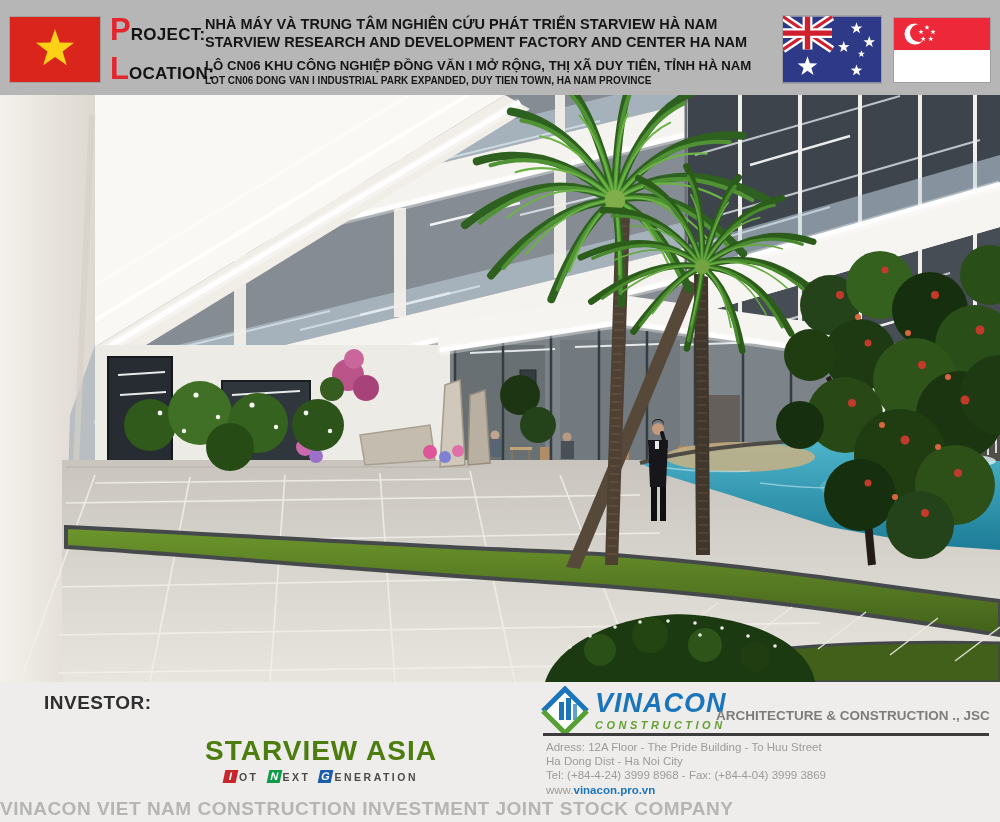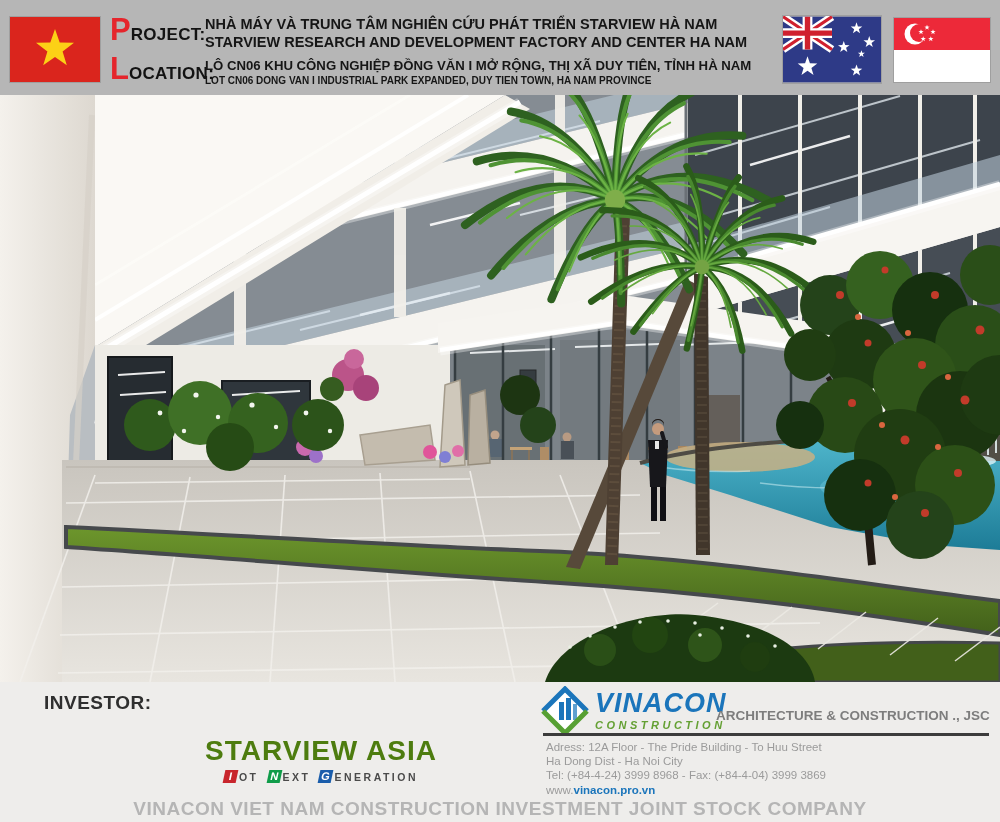--- a/index.html
+++ b/index.html
@@ -39,21 +39,21 @@
   .seg-0 .box{background:#c8252c;} .seg-1 .box{background:#0f9c49;} .seg-2 .box{background:#1a5dab;}
   .vinacon-logo{position:absolute;left:540px;top:4px;display:flex;align-items:flex-start;}
   .vc-icon{width:50px;height:50px;}
   .vc-text{margin-left:5px;padding-top:4px;font-style:italic;}
   .vc-name{font-size:27px;font-weight:bold;color:#1b75bb;letter-spacing:1px;line-height:1;}
   .vc-sub{font-size:11px;font-weight:bold;color:#64a033;letter-spacing:3.5px;margin-top:2px;}
   .vc-type{position:absolute;left:716px;top:26px;font-size:13.5px;font-weight:bold;color:#7d7d7d;white-space:nowrap;}
   .vc-divider{position:absolute;left:543px;top:51px;width:446px;height:3px;background:#3c3c3c;}
   .contact{position:absolute;left:546px;top:58px;font-size:11.5px;color:#9b9b9b;line-height:14.2px;}
   .web-link{color:#1b75bb;font-weight:bold;cursor:pointer;}
-  .company{position:absolute;left:0;top:116px;width:1000px;text-align:center;font-size:19px;
+  .company{position:absolute;left:0;top:116px;width:1000px;font-size:19px;
            font-weight:bold;color:#b5b5b5;letter-spacing:.5px;}
 </style>
 </head>
 <body>
 
 <div class="board">
 
   <div class="header">
 
     <div class="flag flag-vn">

